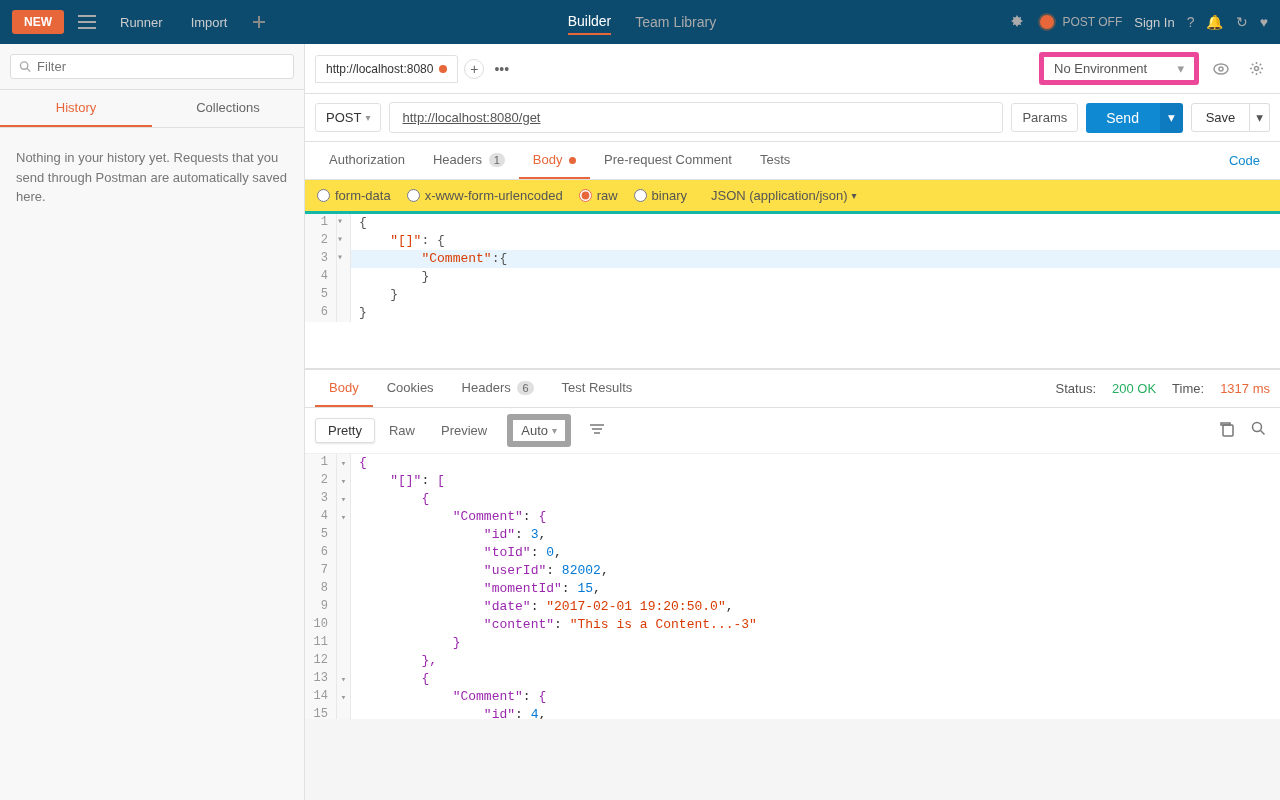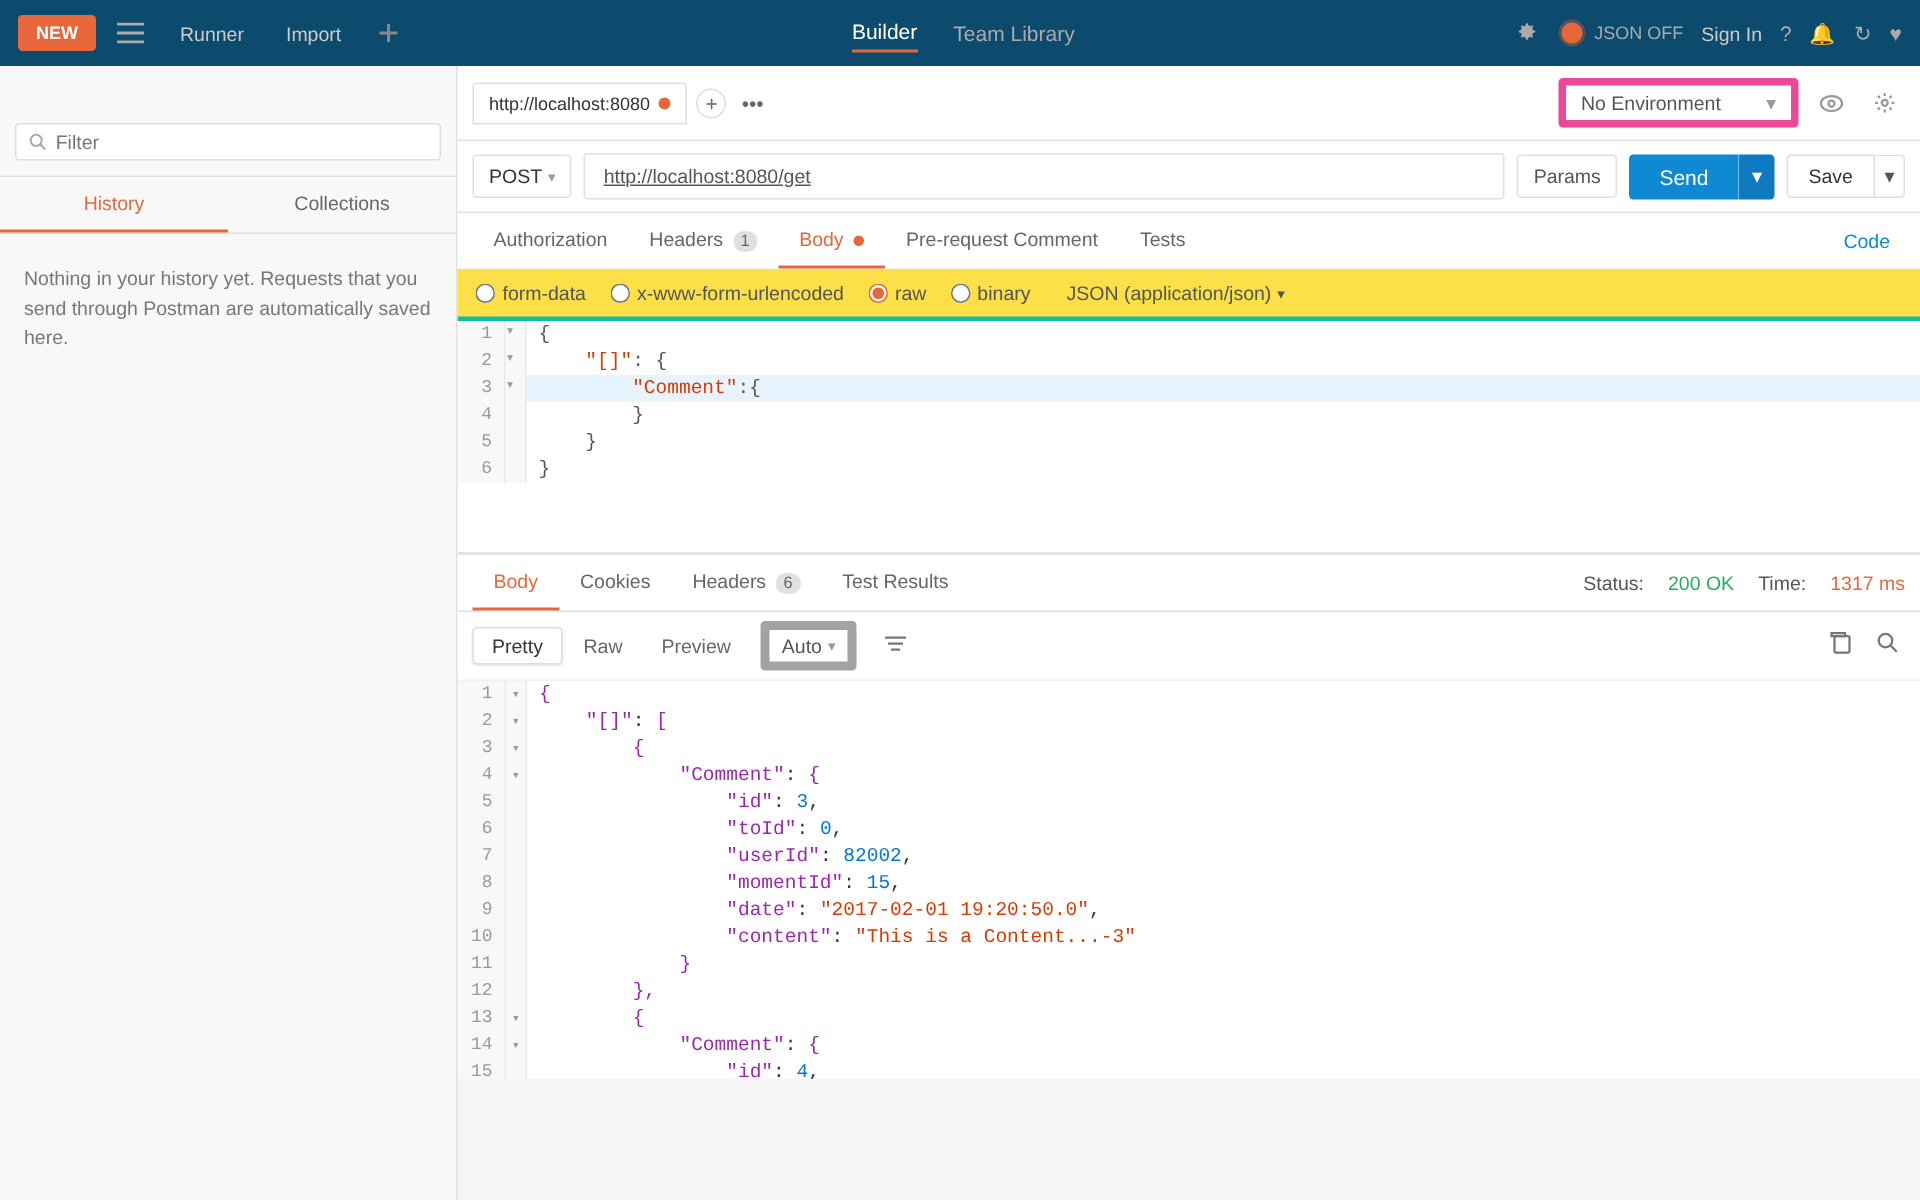--- a/index.html
+++ b/index.html
@@ -26,21 +26,21 @@
     .sync-dot { width: 18px; height: 18px; background: #e8673a; border-radius: 50%; border: 2px solid #555; }
     .sign-in-btn { background: none; border: none; color: #ccc; cursor: pointer; font-size: 13px; }
     .nav-icon-sm { color: #aaa; font-size: 14px; cursor: pointer; }
 
     
     .main-layout { display: flex; height: calc(800px - 44px); }
 
     
     .sidebar { width: 305px; background: #f8f8f8; border-right: 1px solid #e0e0e0; display: flex; flex-direction: column; }
     .sidebar-search { padding: 10px; border-bottom: 1px solid #e0e0e0; }
-    .search-input-wrap { display: flex; align-items: center; background: white; border: 1px solid #ddd; border-radius: 3px; padding: 4px 8px; gap: 6px; margin-top: 28px; }
+    .search-input-wrap { display: flex; align-items: center; background: white; border: 1px solid #ddd; border-radius: 3px; padding: 4px 8px; gap: 6px; }
     .search-input-wrap input { border: none; outline: none; font-size: 13px; width: 100%; background: transparent; color: #666; }
     .sidebar-tabs { display: flex; border-bottom: 1px solid #e0e0e0; }
     .sidebar-tab { flex: 1; padding: 10px; text-align: center; cursor: pointer; font-size: 13px; color: #666; background: none; border: none; border-bottom: 2px solid transparent; }
     .sidebar-tab.active { color: #e8673a; border-bottom: 2px solid #e8673a; }
     .sidebar-empty { padding: 20px 16px; color: #777; font-size: 13px; line-height: 1.5; }
 
     
     .content-area { flex: 1; display: flex; flex-direction: column; overflow: hidden; }
 
     
@@ -141,21 +141,21 @@
   </div>
 
   <div class="nav-right">
     <span class="nav-icon-sm">
       <svg width="16" height="16" viewBox="0 0 16 16" fill="#aaa">
           <path d="M8 10a2 2 0 100-4 2 2 0 000 4zm0-1a1 1 0 110-2 1 1 0 010 2zM6.5 2.5l-.5 1.5-1.5.5-1-.7-.7.7.7 1-0.5 1.5-1.5.5v1l1.5.5.5 1.5-.7 1 .7.7 1-.7 1.5.5.5 1.5h1l.5-1.5 1.5-.5 1 .7.7-.7-.7-1 .5-1.5 1.5-.5v-1l-1.5-.5-.5-1.5.7-1-.7-.7-1 .7-1.5-.5-.5-1.5z"></path>
         </svg>
     </span>
     <div class="sync-area">
       <div class="sync-dot"></div>
-      <span>JSON OFF</span>
+      <span>POST OFF</span>
     </div>
     <button class="sign-in-btn">Sign In</button>
     <span class="nav-icon-sm">?</span>
     <span class="nav-icon-sm">🔔</span>
     <span class="nav-icon-sm">↻</span>
     <span class="nav-icon-sm">♥</span>
   </div>
 </div>
 
 <div class="main-layout">

